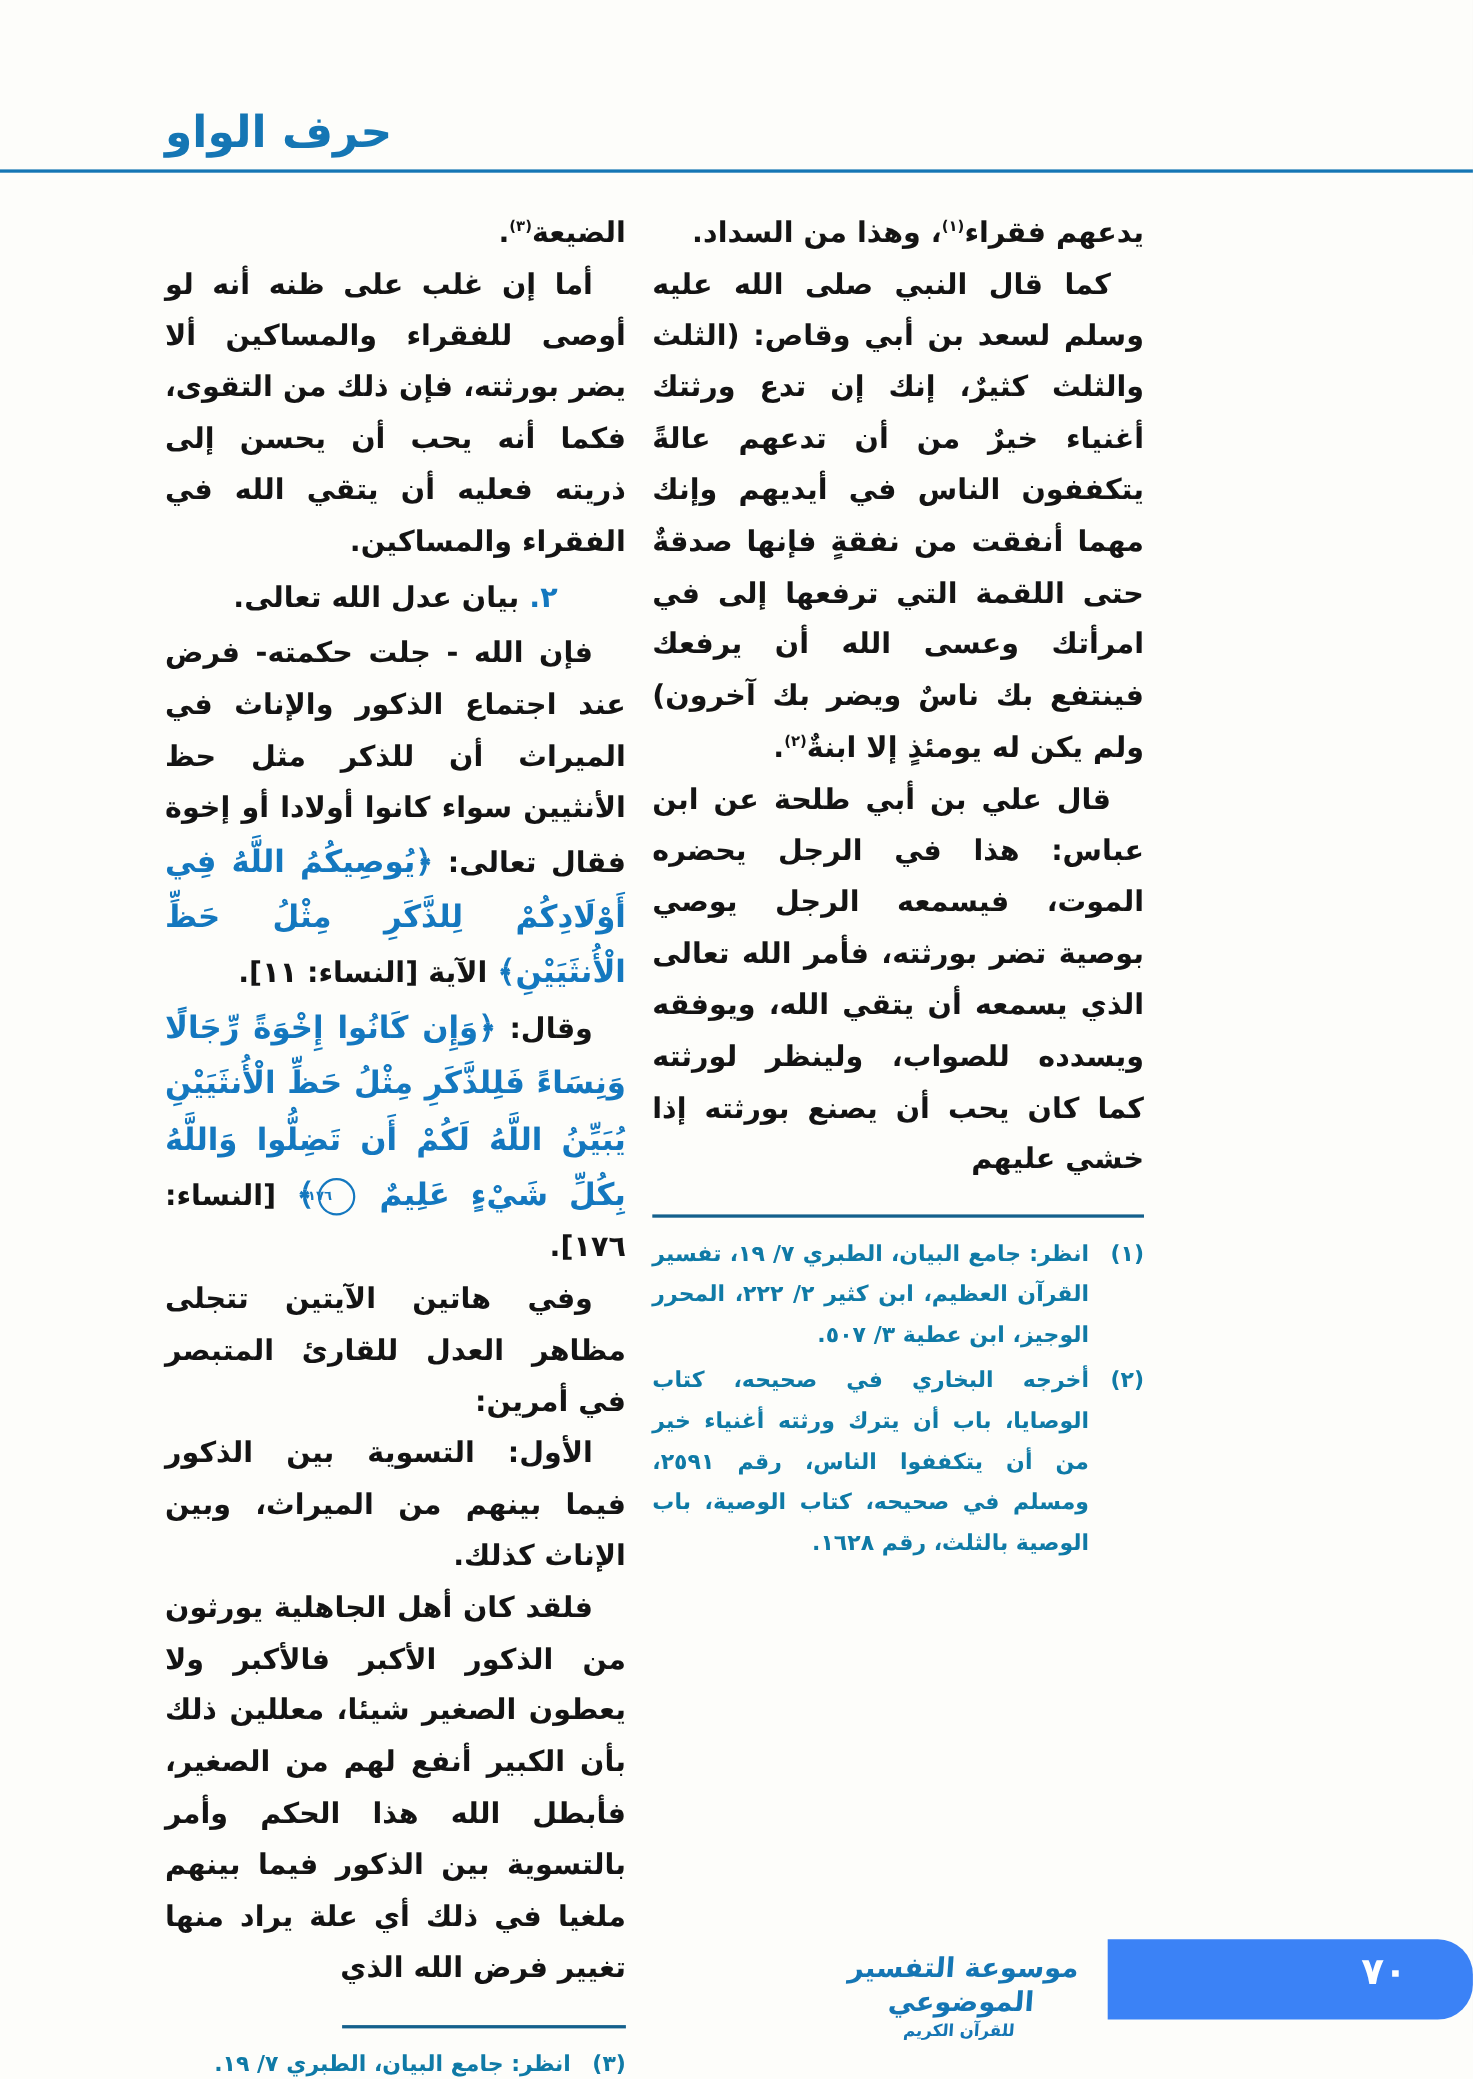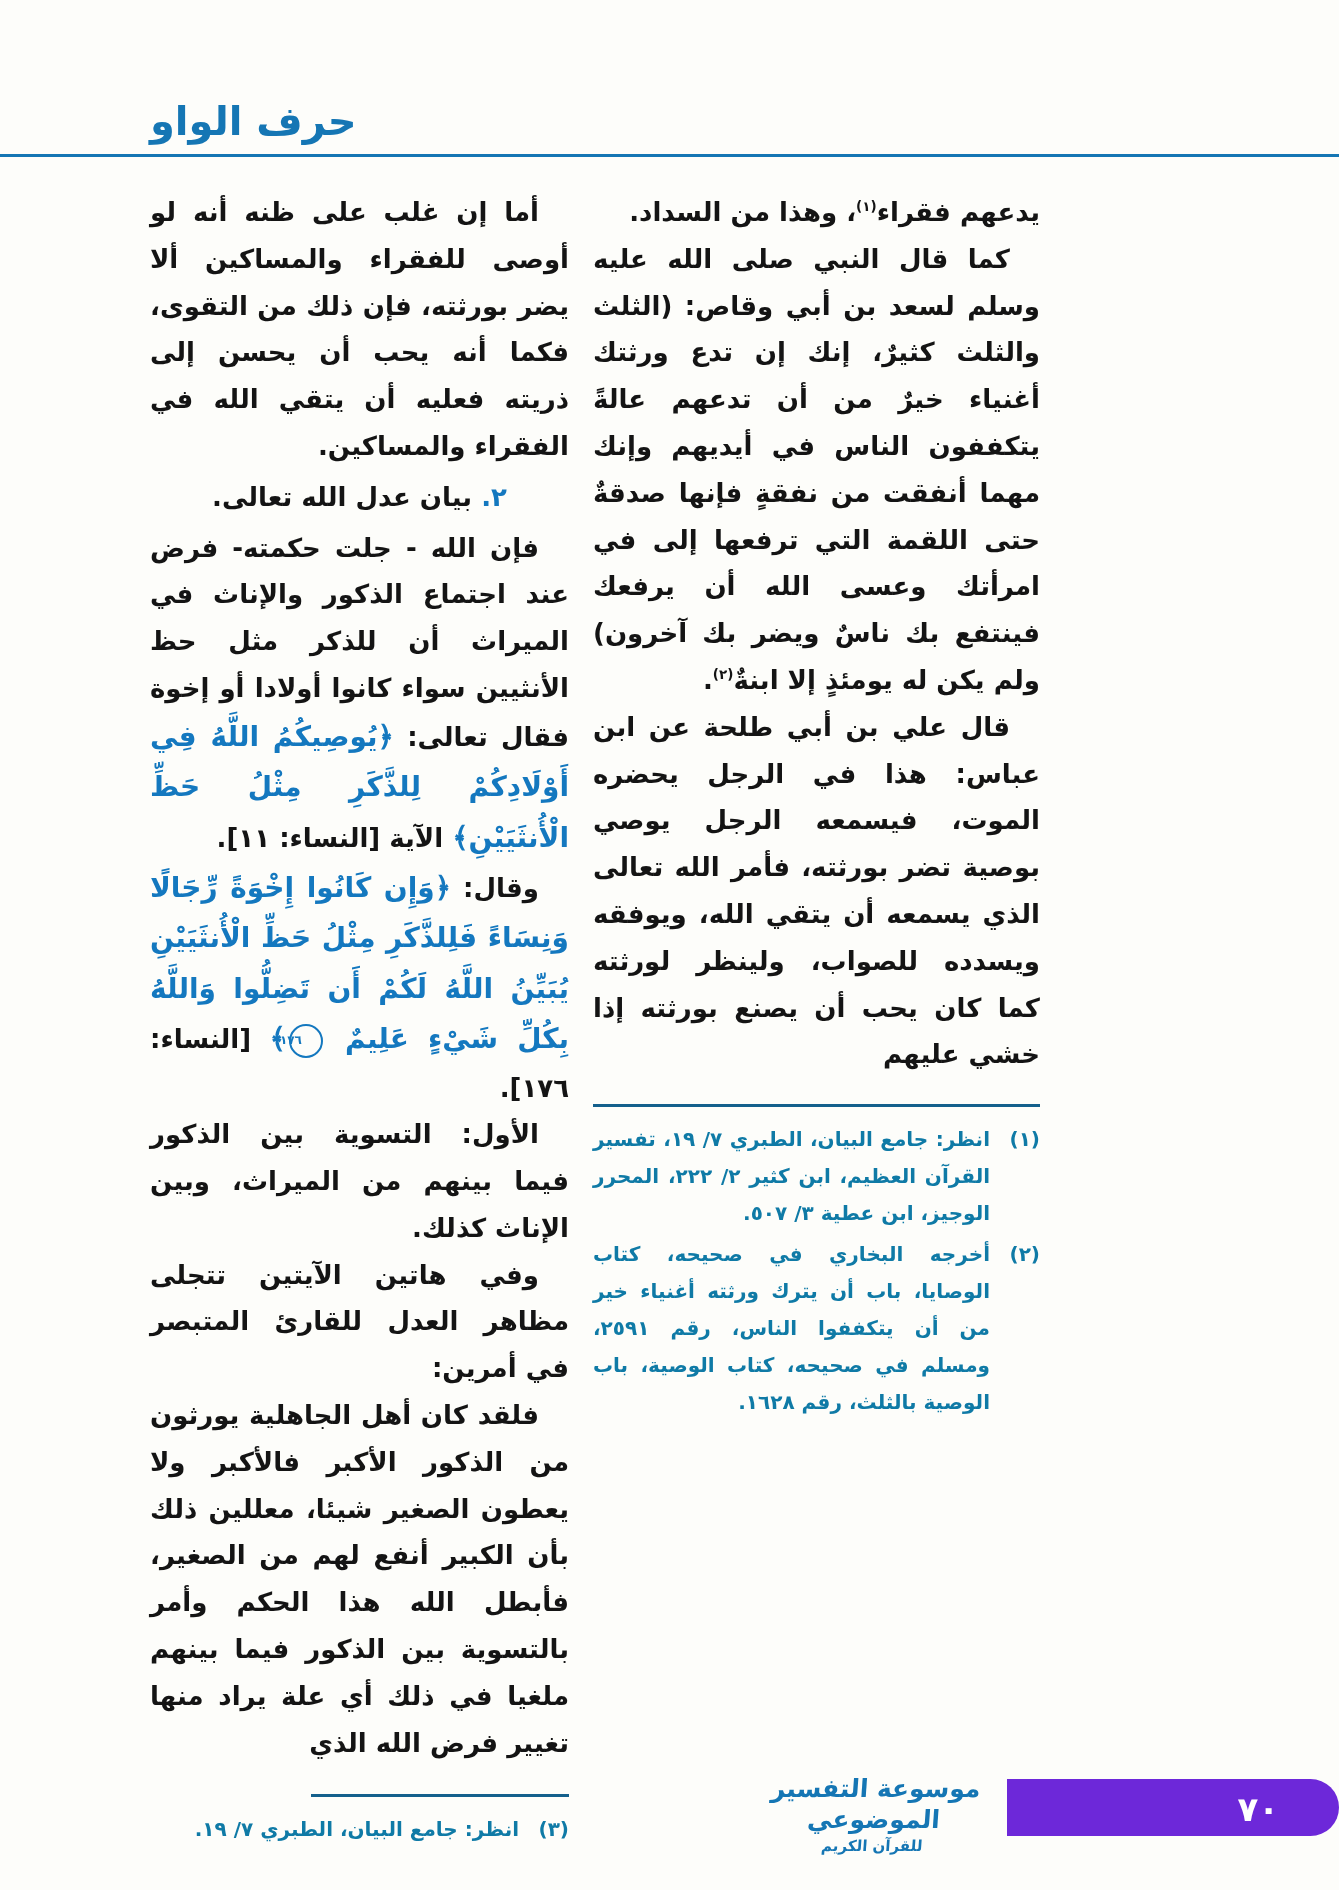--- a/index.html
+++ b/index.html
@@ -92,22 +92,22 @@
     margin-bottom:4px;
   }
   .fn-num { flex:0 0 40px; text-align:right; }
   .fn-text { flex:1; }
   .footnote-left { margin-top:28px; }
   
   .page-badge {
     position:absolute;
     left:auto; right:0;
     bottom:54px;
-    width:332px; height:57px;
-    background:#6d28d9;
+    width:332px; height:73px;
+    background:#3b82f6;
     border-radius:0 32px 32px 0; 
   }
   .page-badge .pnum {
     position:absolute;
     right:60px; top:0;
     height:63px; line-height:60px;
     color:#ffffff;
     font-size:34px;
     font-weight:bold;
   }
@@ -146,30 +146,31 @@
           <span class="fn-text">انظر: جامع البيان، الطبري ٧/ ١٩، تفسير القرآن العظيم، ابن كثير ٢/ ٢٢٢، المحرر الوجيز، ابن عطية ٣/ ٥٠٧.</span>
         </div>
         <div class="fn-item">
           <span class="fn-num">(٢)</span>
           <span class="fn-text">أخرجه البخاري في صحيحه، كتاب الوصايا، باب أن يترك ورثته أغنياء خير من أن يتكففوا الناس، رقم ٢٥٩١، ومسلم في صحيحه، كتاب الوصية، باب الوصية بالثلث، رقم ١٦٢٨.</span>
         </div>
       </div>
     </section>
 
     <section class="col col-left">
+      <p class="para"><span>الضيعة</span><sup class="fnref">(٣)</sup><span>.</span></p>
       <p class="para indent">أما إن غلب على ظنه أنه لو أوصى للفقراء والمساكين ألا يضر بورثته، فإن ذلك من التقوى، فكما أنه يحب أن يحسن إلى ذريته فعليه أن يتقي الله في الفقراء والمساكين.</p>
 
       <h2 class="subheading"><span class="num">٢.</span><span> بيان عدل الله تعالى.</span></h2>
 
       <p class="para indent"><span>فإن الله - جلت حكمته- فرض عند اجتماع الذكور والإناث في الميراث أن للذكر مثل حظ الأنثيين سواء كانوا أولادا أو إخوة فقال تعالى: </span><span class="verse">﴿يُوصِيكُمُ اللَّهُ فِي أَوْلَادِكُمْ لِلذَّكَرِ مِثْلُ حَظِّ الْأُنثَيَيْنِ﴾</span><span> الآية [النساء: ١١].</span></p>
 
       <p class="para indent"><span>وقال: </span><span class="verse">﴿وَإِن كَانُوا إِخْوَةً رِّجَالًا وَنِسَاءً فَلِلذَّكَرِ مِثْلُ حَظِّ الْأُنثَيَيْنِ يُبَيِّنُ اللَّهُ لَكُمْ أَن تَضِلُّوا وَاللَّهُ بِكُلِّ شَيْءٍ عَلِيمٌ </span><span class="aya-num">١٧٦</span><span class="verse">﴾</span><span> [النساء: ١٧٦].</span></p>
 
+      <p class="para indent">وفي هاتين الآيتين تتجلى مظاهر العدل للقارئ المتبصر في أمرين:</p>
       <p class="para indent"><strong>الأول:</strong><span> التسوية بين الذكور فيما بينهم من الميراث، وبين الإناث كذلك.</span></p>
-      <p class="para indent">وفي هاتين الآيتين تتجلى مظاهر العدل للقارئ المتبصر في أمرين:</p>
       <p class="para indent">فلقد كان أهل الجاهلية يورثون من الذكور الأكبر فالأكبر ولا يعطون الصغير شيئا، معللين ذلك بأن الكبير أنفع لهم من الصغير، فأبطل الله هذا الحكم وأمر بالتسوية بين الذكور فيما بينهم ملغيا في ذلك أي علة يراد منها تغيير فرض الله الذي</p>
 
       <div class="footnote-left">
         <div class="fn-rule short"></div>
         <div class="fn-item">
           <span class="fn-num">(٣)</span>
           <span class="fn-text">انظر: جامع البيان، الطبري ٧/ ١٩.</span>
         </div>
       </div>
     </section>

